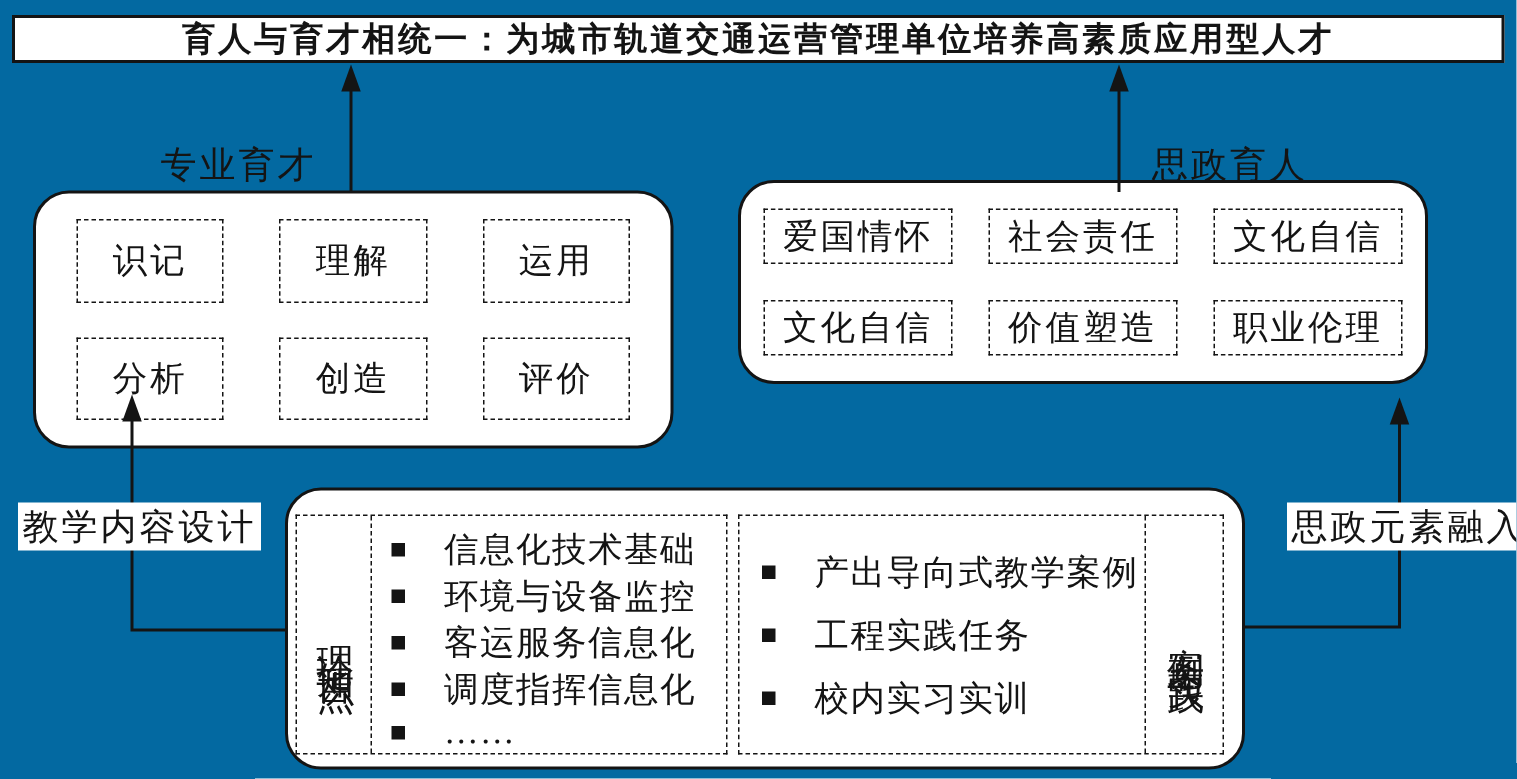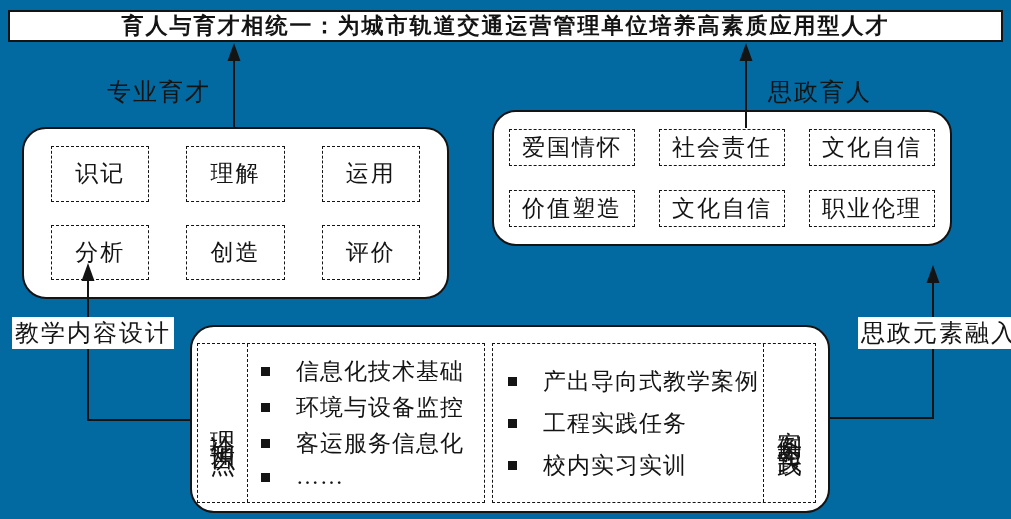--- a/index.html
+++ b/index.html
@@ -46,21 +46,21 @@
     z-index: 2;
   }
   #prof-box {
     left: 22px; top: 127px;
     width: 427px; height: 172px;
     padding: 17px 27px;
     column-gap: 37px;
     row-gap: 23px;
   }
   #ideo-box {
-    left: 492px; top: 110px;
+    left: 492px; top: 120px;
     width: 460px; height: 136px;
     padding: 17px 15px;
     column-gap: 18px;
     row-gap: 23px;
     gap: 24px;
   }
   .cell {
     border: 1.5px dashed #141414;
     display: flex;
     align-items: center;
@@ -134,20 +134,21 @@
     flex: none;
   }
 
   
   .flabel {
     position: absolute;
     font-size: 24px;
     letter-spacing: 2px;
     white-space: nowrap;
     z-index: 10;
+    margin-top: 18px;
   }
   #label-prof { left: 107px; top: 76px; }
   #label-ideo { left: 768px; top: 76px; }
   #label-design    { left: 12px;  top: 317px; background: #fff; padding: 0 3px; }
   #label-integrate { left: 858px; top: 317px; background: #fff; padding: 0 3px; }
 
   
   #arrows {
     position: absolute;
     left: 0; top: 0;
@@ -179,22 +180,22 @@
     <div class="cell">运用</div>
     <div class="cell">分析</div>
     <div class="cell">创造</div>
     <div class="cell">评价</div>
   </div>
 
   <div class="group-box" id="ideo-box">
     <div class="cell">爱国情怀</div>
     <div class="cell">社会责任</div>
     <div class="cell">文化自信</div>
+    <div class="cell">文化自信</div>
     <div class="cell">价值塑造</div>
-    <div class="cell">文化自信</div>
     <div class="cell">职业伦理</div>
   </div>
 
   <div class="bottom-box"></div>
 
   <div class="panel" id="theory-panel">
     <div class="vlabel" id="theory-label">理论知识点</div>
     <div class="blist">
       <div class="bitem">
         <span class="bullet"></span>
@@ -203,20 +204,24 @@
       <div class="bitem">
         <span class="bullet"></span>
         <span>环境与设备监控</span>
       </div>
       <div class="bitem">
         <span class="bullet"></span>
         <span>客运服务信息化</span>
       </div>
       <div class="bitem">
         <span class="bullet"></span>
+        <span>调度指挥信息化</span>
+      </div>
+      <div class="bitem">
+        <span class="bullet"></span>
         <span>……</span>
       </div>
     </div>
   </div>
 
   <div class="panel" id="practice-panel">
     <div class="blist" id="practice-list">
       <div class="bitem">
         <span class="bullet"></span>
         <span>产出导向式教学案例</span>

